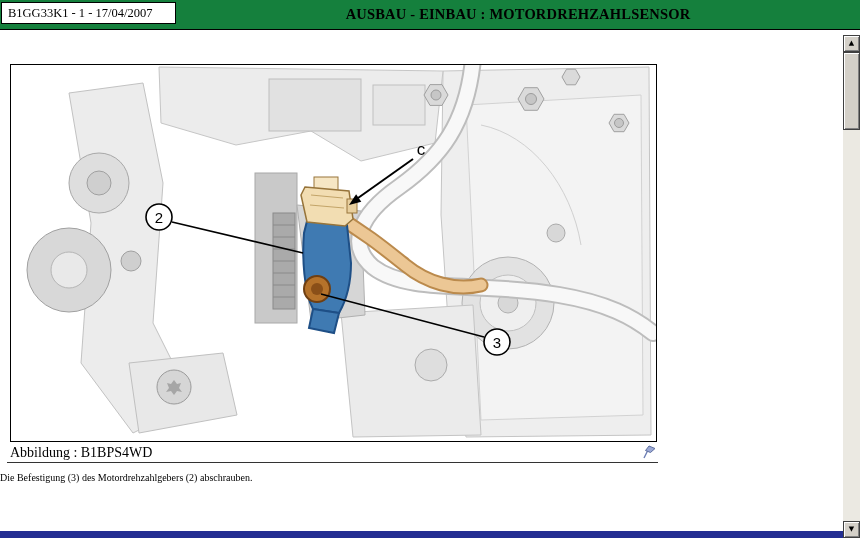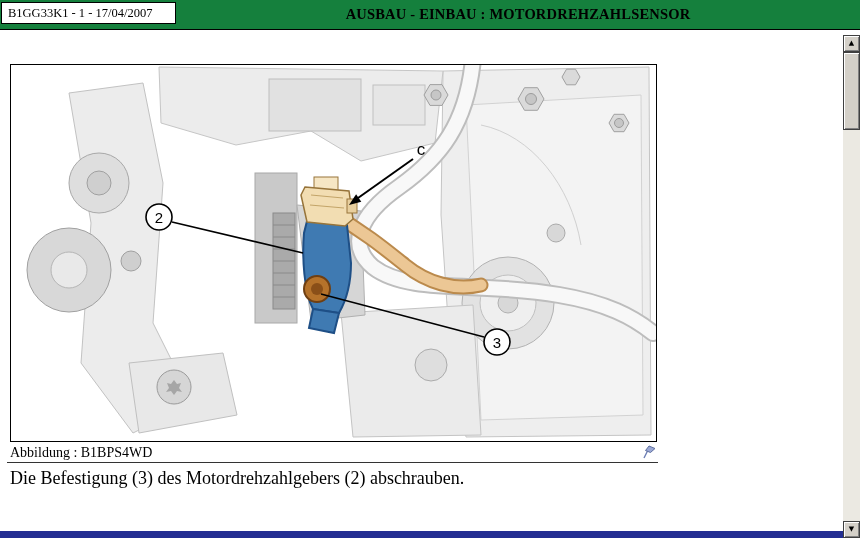--- a/index.html
+++ b/index.html
@@ -19,21 +19,21 @@
     box-sizing:border-box;font-size:12.5px;line-height:20px;padding-left:6px;white-space:nowrap;background:#fff;}
   .title-wrap{position:absolute;left:176px;top:0;width:684px;height:29px;text-align:center;}
   .page-title{display:inline-block;margin-top:6px;font-weight:bold;font-size:14.5px;letter-spacing:.2px;white-space:nowrap;}
   
   .figure-frame{position:absolute;left:10px;top:64px;width:647px;height:378px;border:1px solid #000;
     box-sizing:border-box;background:#fff;overflow:hidden;}
   .figure-caption{position:absolute;left:10px;top:445px;font-size:14px;}
   .flag-btn{position:absolute;left:641px;top:444px;width:16px;height:16px;cursor:pointer;}
   .caption-divider{position:absolute;left:7px;top:462px;width:651px;height:0;border-top:1px solid #333;}
   
-  .instructions{position:absolute;left:10px;top:470px;font-size:18px;line-height:16px;}
+  .instructions{position:absolute;left:0;top:470px;font-size:10px;line-height:16px;}
   
   .bottom-bar{position:absolute;left:0;top:531px;width:843px;height:7px;background:var(--bottomBar);}
   
   .scrollbar{position:absolute;left:843px;top:35px;width:17px;height:503px;background:#ebe9e2;}
   .sb-btn,.sb-thumb{position:absolute;left:0;width:17px;background:#d4d0c8;border:1px solid #404040;
     box-sizing:border-box;box-shadow:inset 1px 1px 0 #fff, inset -1px -1px 0 #808080;}
   .sb-btn{height:17px;font-family:"DejaVu Sans",sans-serif;font-size:7px;text-align:center;
     line-height:14px;user-select:none;color:#000;}
   .sb-up{top:0;} .sb-down{bottom:0;}
   .sb-thumb{top:17px;height:78px;}

